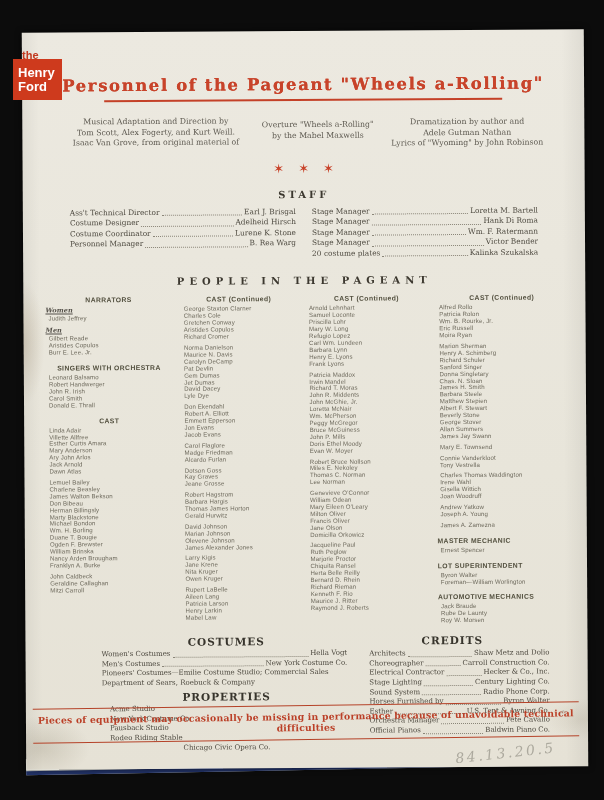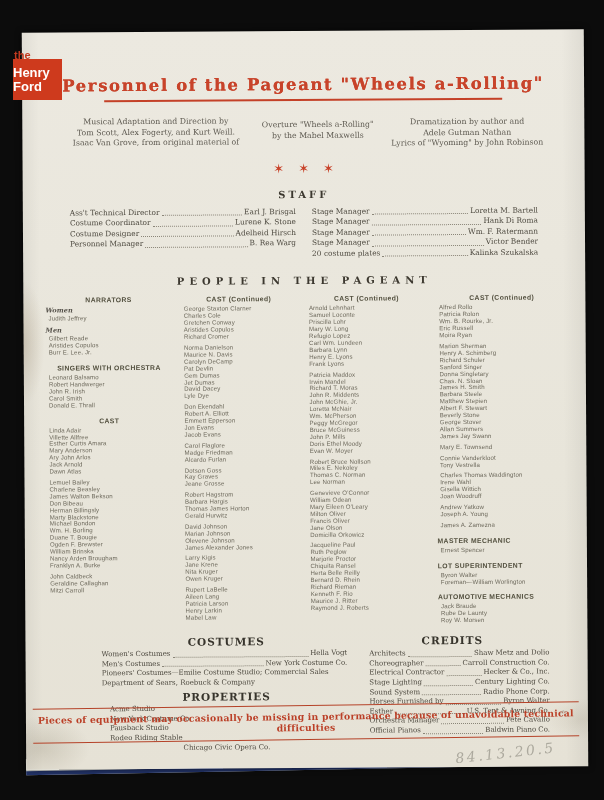--- a/index.html
+++ b/index.html
@@ -19,26 +19,26 @@
       radial-gradient(ellipse 30px 90px at 0px 310px, rgba(150,130,100,.28), transparent 70%),
       radial-gradient(ellipse 70px 45px at 15px 715px, rgba(120,110,85,.22), transparent 70%),
       radial-gradient(ellipse 50px 30px at 555px 690px, rgba(130,120,95,.15), transparent 70%),
       linear-gradient(90deg, rgba(0,0,0,.05) 0%, transparent 3%, transparent 96%, rgba(0,0,0,.06) 100%),
       linear-gradient(#ece9e0,#e8e5da 60%,#e6e2d6);
     transform:rotate(-0.35deg);
     box-shadow:0 0 6px rgba(0,0,0,.7);
   }
   
   .hf-logo{position:absolute;left:13px;top:49px;z-index:3;line-height:1;}
-  .hf-the{color:#c23a20;font:bold 11px "Liberation Sans",sans-serif;margin-left:1px;}
+  .hf-the{color:#c23a20;font:bold 11px "Liberation Sans",sans-serif;margin-left:9px;}
   .hf-box{
     background:#ce3a1d;color:#fff;width:49px;height:41px;margin-top:-2px;
     font:bold 13px/14px "Liberation Sans",sans-serif;
     display:flex;flex-direction:column;justify-content:center;
-    box-sizing:border-box;
+    padding-left:5px;box-sizing:border-box;
   }
   
   .title{
     margin-top:44px;text-align:center;color:#c8432a;
     font-weight:bold;font-size:16.5px;letter-spacing:1.6px;
     text-shadow:0 0 .4px #c8432a;
   }
   .title-rule{width:398px;height:2px;background:#c44128;margin:5px auto 0;}
   
   .intro{display:flex;margin:15px 30px 0 34px;color:#5d5950;
@@ -70,21 +70,21 @@
   .pcol3{width:24%;}
   .pcol4{width:26%;}
   .sec-title{
     text-align:center;font-weight:bold;font-size:6.8px;letter-spacing:.4px;
     color:#53503f;margin:8px 0 3px;
   }
   .pcol .sec-title:first-child{margin-top:2px;}
   .sec-title.left{text-align:left;}
   .group{margin-bottom:4px;}
   .glabel{font-family:"DejaVu Serif",serif;font-style:italic;font-weight:bold;
-    font-size:6.6px;color:#55514a;margin:2px 0 1px;}
+    font-size:6.6px;color:#55514a;margin:2px 0 1px;text-decoration:underline;}
   .nline{font-size:6.1px;line-height:6.9px;color:#6e6a5d;letter-spacing:.15px;
     padding-left:3px;white-space:nowrap;}
   
   .bottom{display:flex;margin:6px 38px 0 72px;}
   .costumes-block{width:57%;}
   .credits-block{width:43%;}
   .sub-head{
     text-align:center;color:#37342c;font-weight:bold;font-size:10.5px;letter-spacing:1px;
   }
   .cost-rows{margin:2px 8px 0 4px;}
@@ -155,28 +155,28 @@
 
   <div class="big-head staff-head">STAFF</div>
   <div class="staff-cols">
     <div class="staff-col">
         <div class="lrow">
           <span class="llabel">Ass't Technical Director</span>
           <span class="dots"></span>
           <span class="lval">Earl J. Brisgal</span>
         </div>
         <div class="lrow">
+          <span class="llabel">Costume Designer</span>
+          <span class="dots"></span>
+          <span class="lval">Adelheid Hirsch</span>
+        </div>
+        <div class="lrow">
           <span class="llabel">Costume Coordinator</span>
           <span class="dots"></span>
           <span class="lval">Lurene K. Stone</span>
-        </div>
-        <div class="lrow">
-          <span class="llabel">Costume Designer</span>
-          <span class="dots"></span>
-          <span class="lval">Adelheid Hirsch</span>
         </div>
         <div class="lrow">
           <span class="llabel">Personnel Manager</span>
           <span class="dots"></span>
           <span class="lval">B. Rea Warg</span>
         </div>
       </div>
     <div class="staff-col">
         <div class="lrow">
           <span class="llabel">Stage Manager</span>

